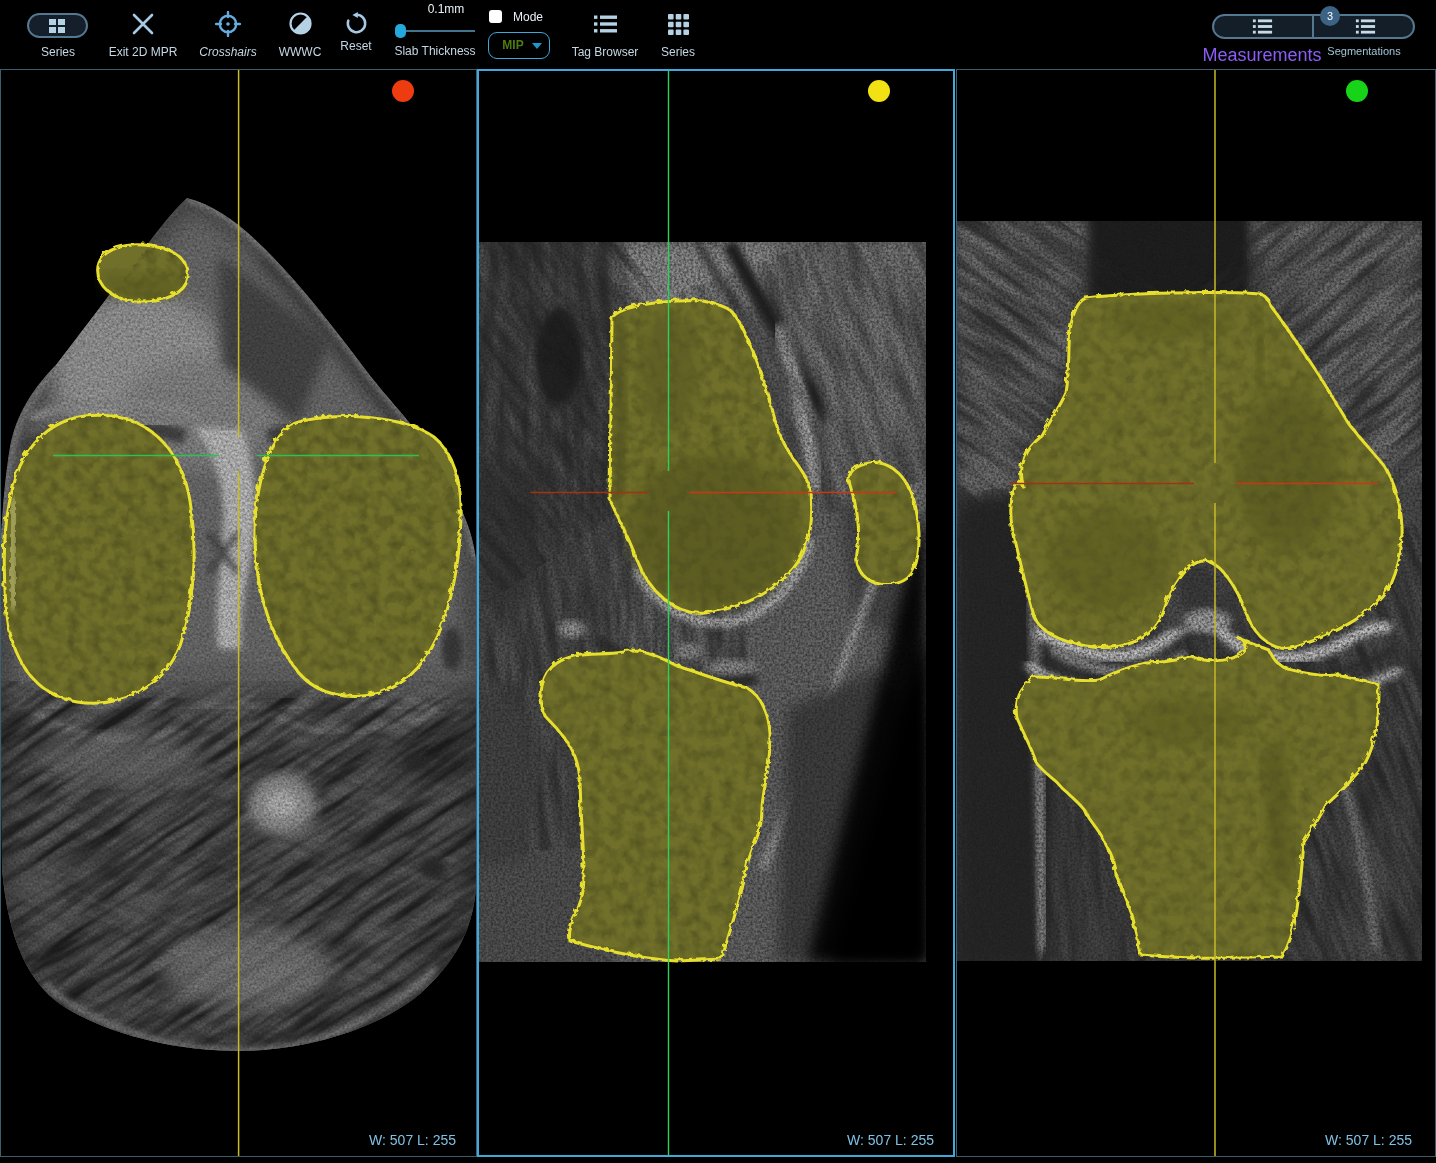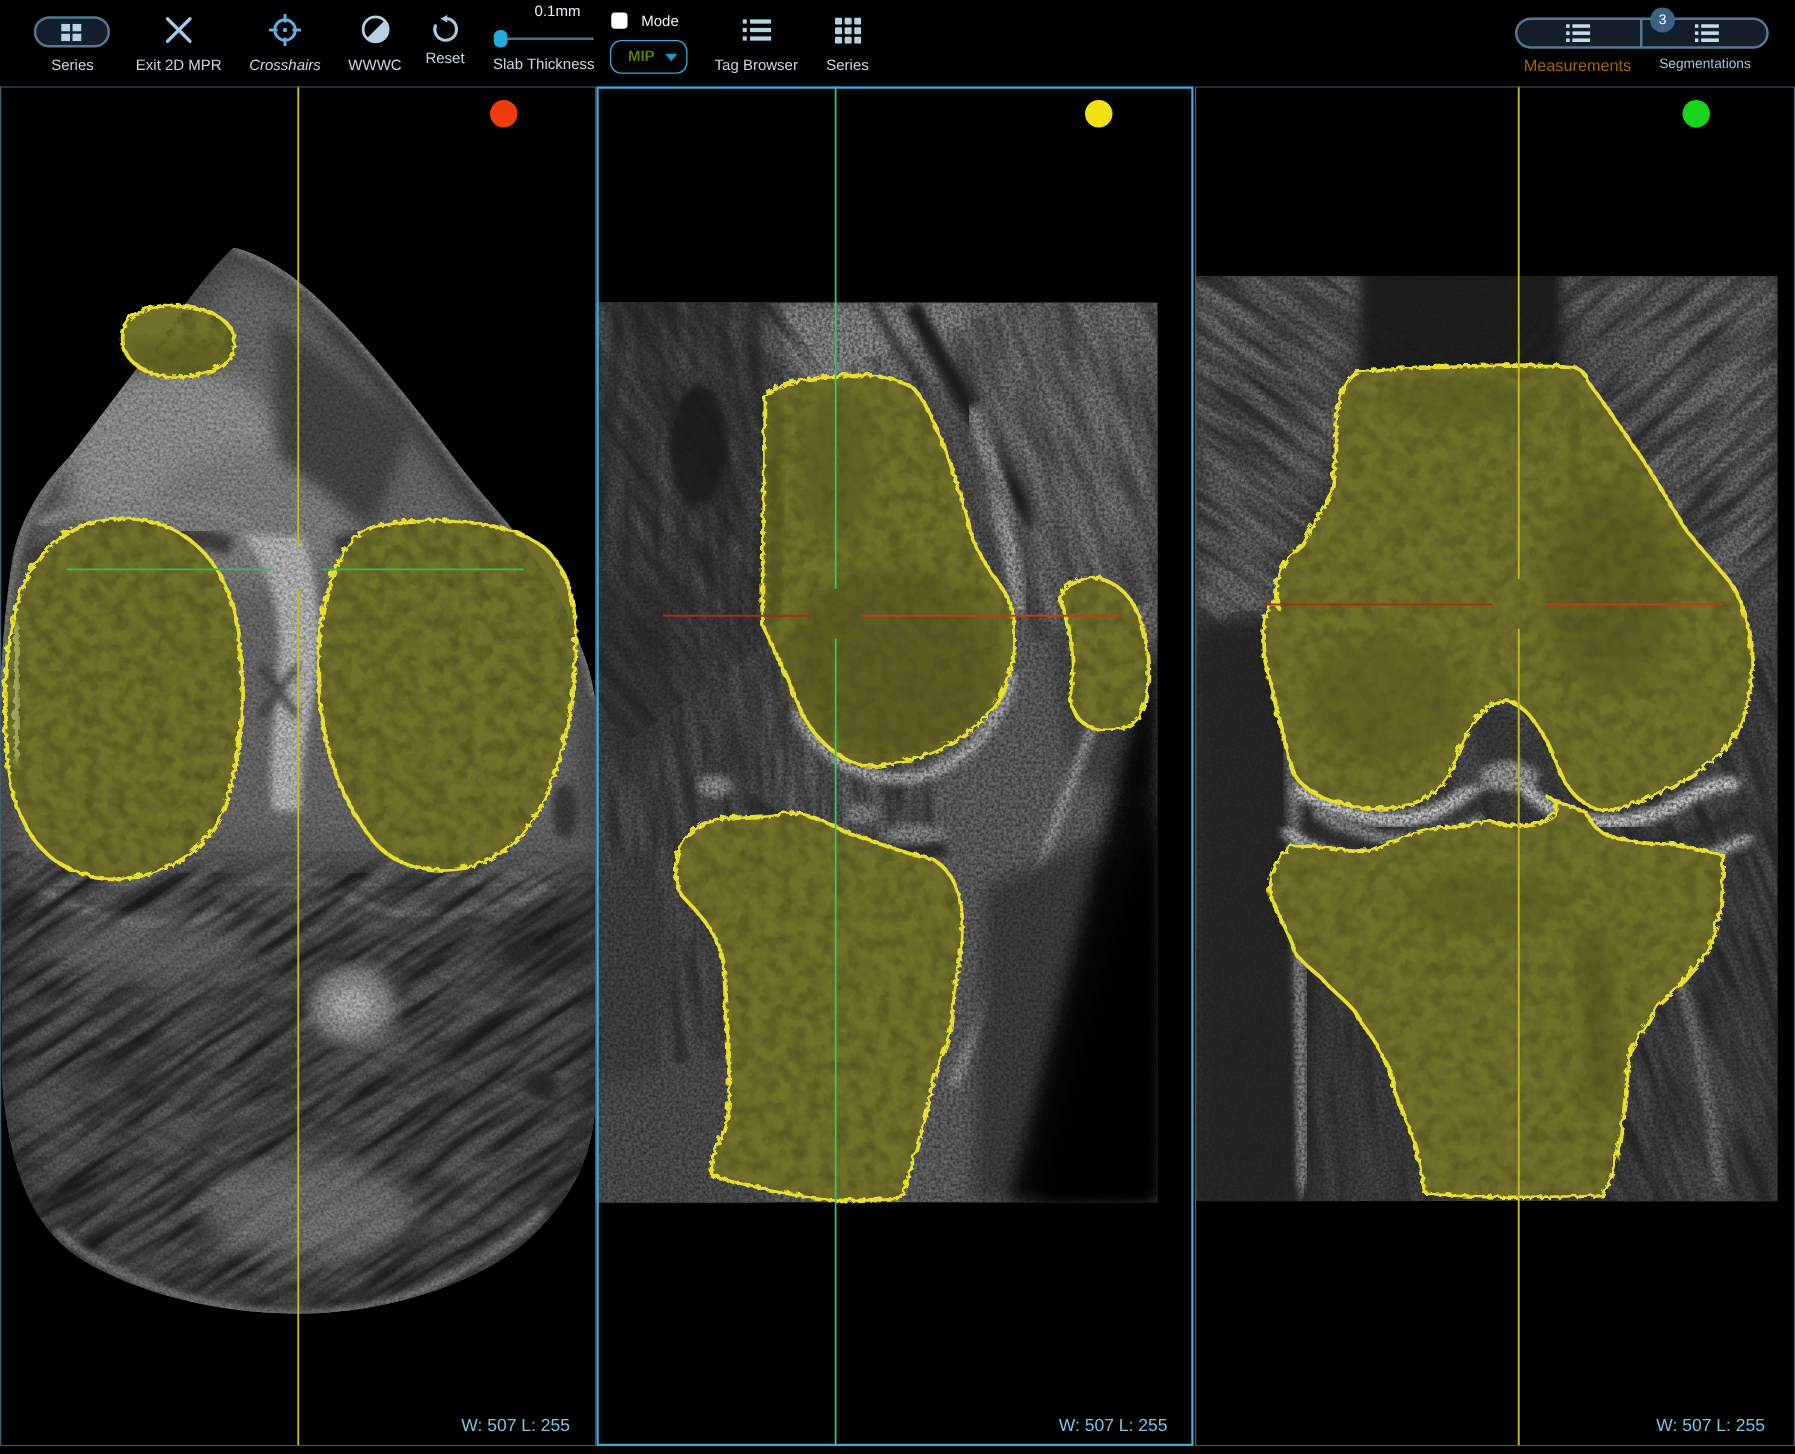--- a/index.html
+++ b/index.html
@@ -98,21 +98,21 @@
   </svg>
   <svg style="position:absolute;left:1355px;top:19px;" width="21" height="15" viewBox="0 0 23 18">
     <rect x="0" y="0.5" width="3.4" height="3.4" fill="#c6dbe8"></rect>
       <rect x="6" y="0.5" width="17" height="3.4" fill="#c6dbe8"></rect>
     <rect x="0" y="7.3" width="3.4" height="3.4" fill="#c6dbe8"></rect>
       <rect x="6" y="7.3" width="17" height="3.4" fill="#c6dbe8"></rect>
     <rect x="0" y="14.1" width="3.4" height="3.4" fill="#c6dbe8"></rect>
       <rect x="6" y="14.1" width="17" height="3.4" fill="#c6dbe8"></rect>
   </svg>
   <div style="position:absolute;left:1320px;top:6px;width:20px;height:20px;border-radius:50%;background:#3c6286;color:#fff;font-size:11px;text-align:center;line-height:20px;">3</div>
-  <div class="lbl" style="left:1262px;top:45px;color:#a16207;font-size:13px;">Measurements</div>
+  <div class="lbl" style="left:1262px;top:45px;color:#8b5cf6;font-size:18px;">Measurements</div>
   <div class="lbl" style="left:1364px;top:45px;color:#9fc3d8;font-size:11px;">Segmentations</div>
 </div>
 
 <div class="vp" id="vp1" style="left:0;width:477px;">
 <svg width="477" height="1088" viewBox="0 0 477 1088" style="position:absolute;left:0;top:0;">
 <defs>
   <filter id="g1" x="0" y="0" width="100%" height="100%">
     <feTurbulence type="fractalNoise" baseFrequency="0.42" numOctaves="3" seed="7" result="n"></feTurbulence>
     <feColorMatrix in="n" type="matrix" values="0 0 0 0 0  0 0 0 0 0  0 0 0 0 0  1.3 0 0 0 -0.4" result="m"></feColorMatrix>
     <feFlood flood-color="#161616" result="c"></feFlood>

